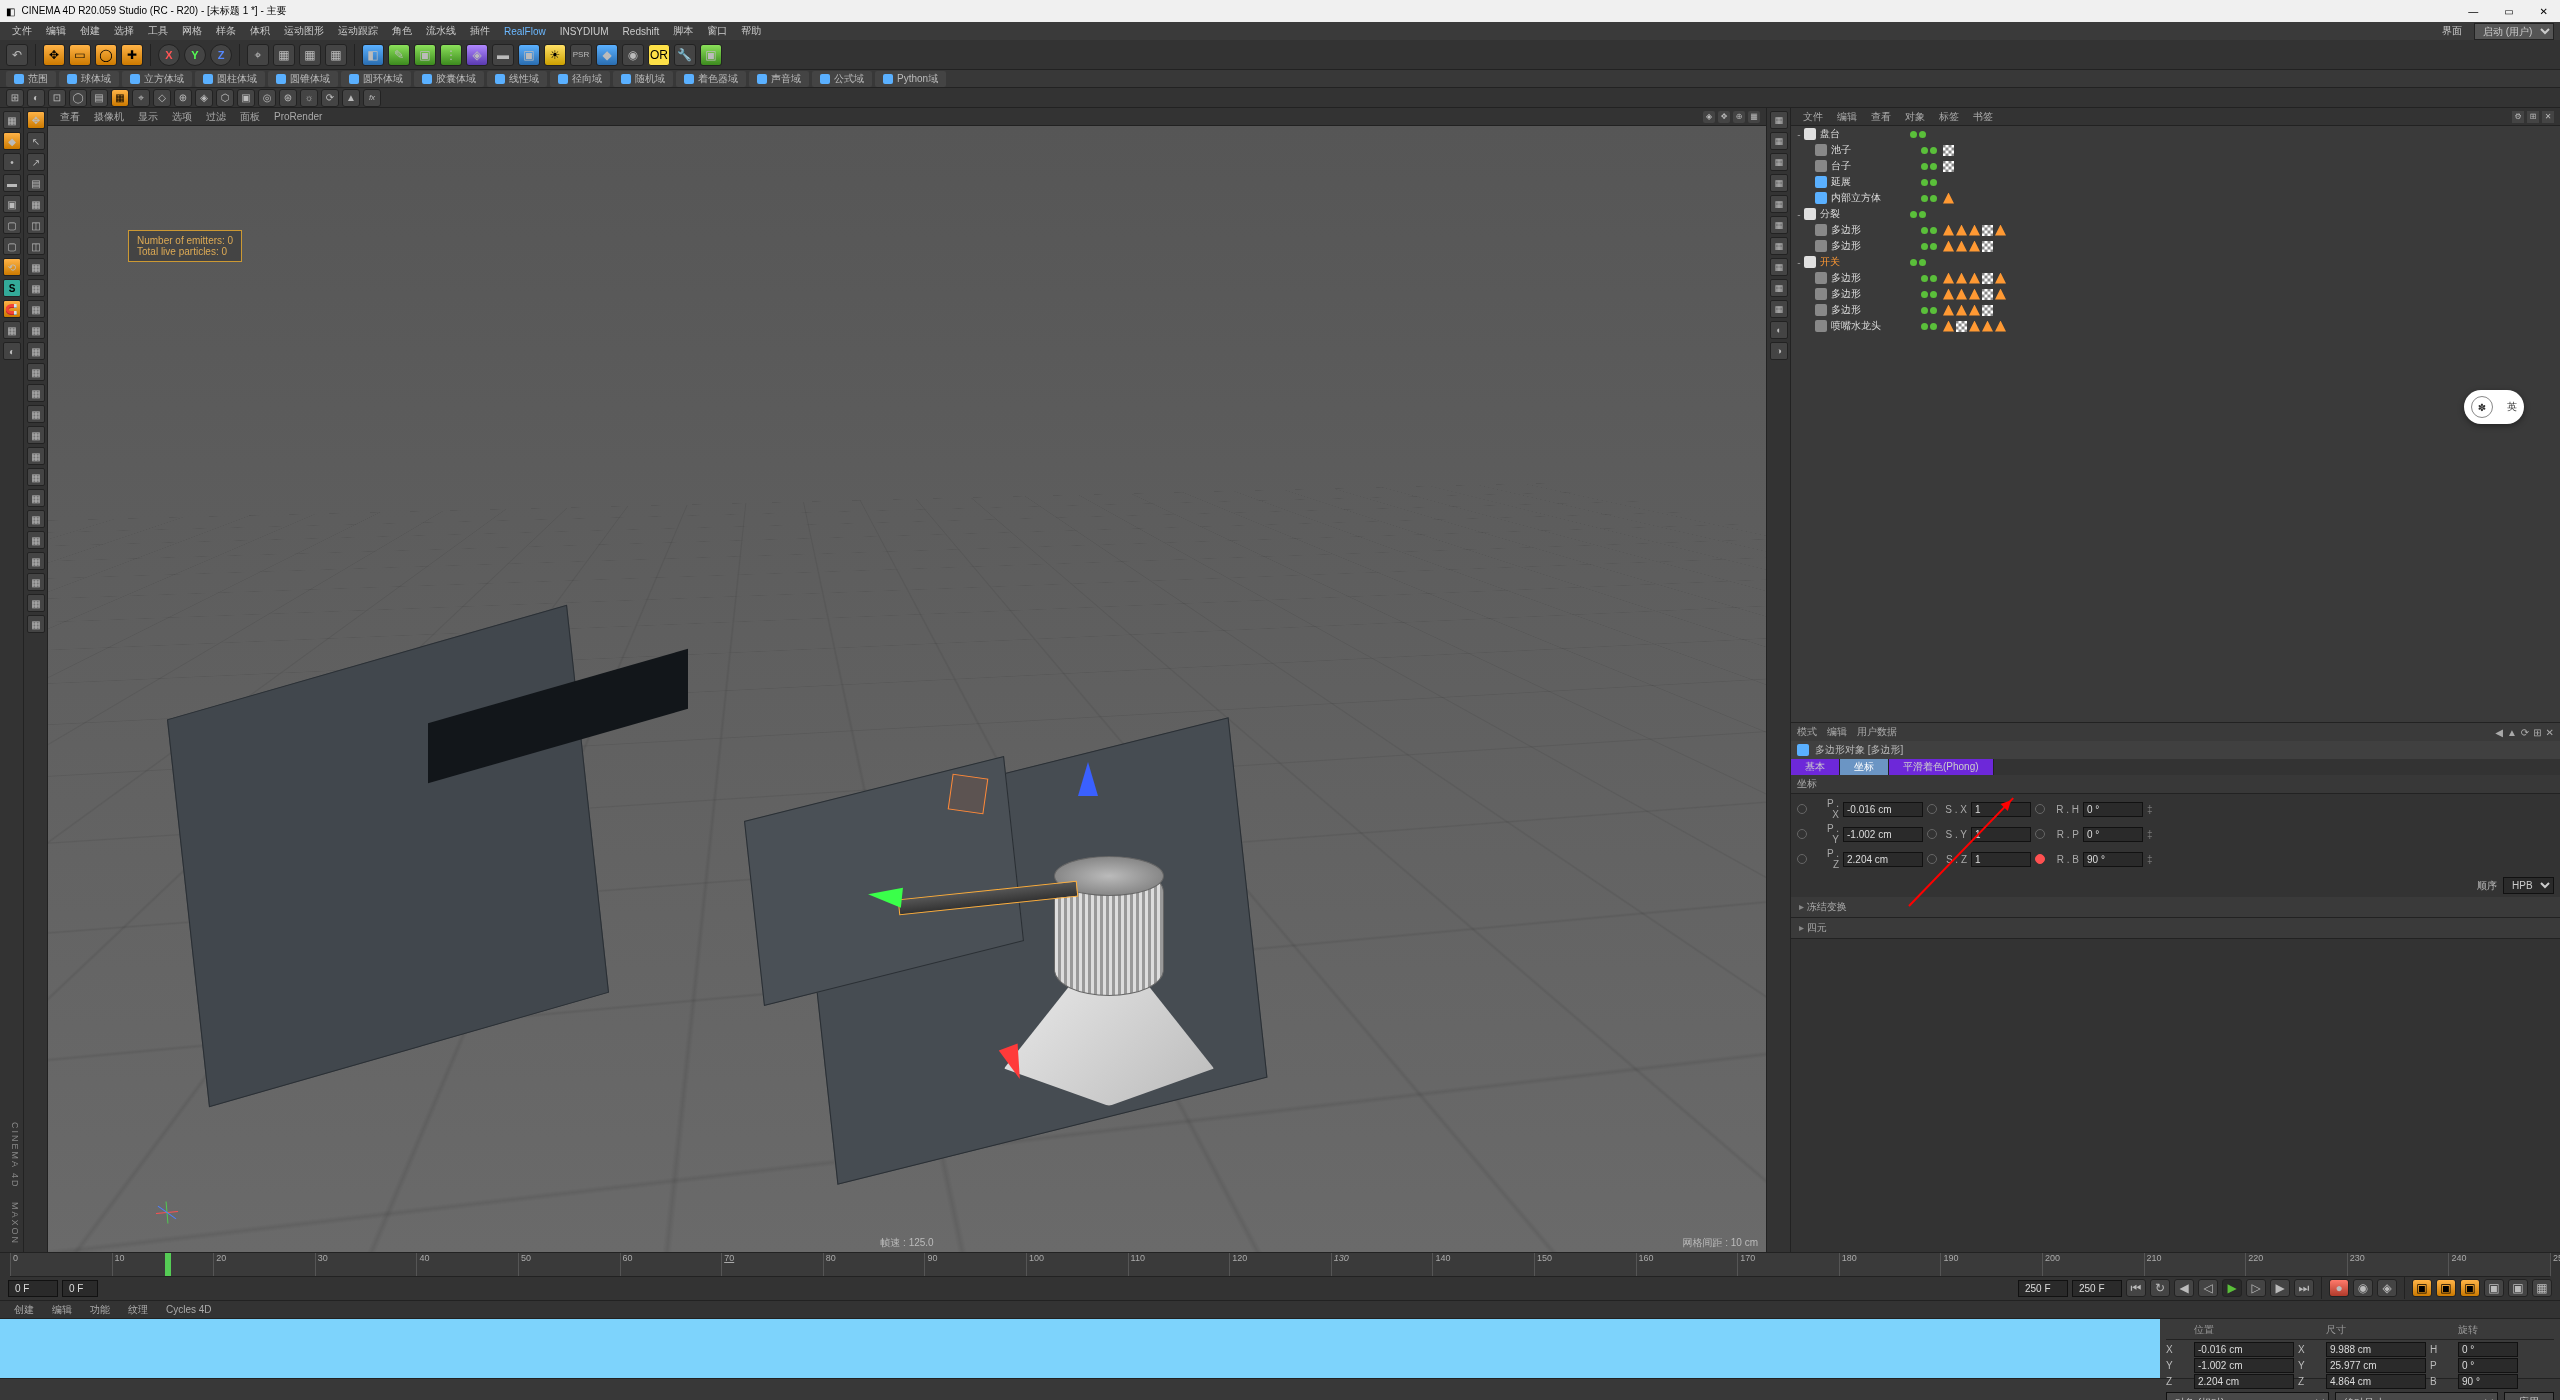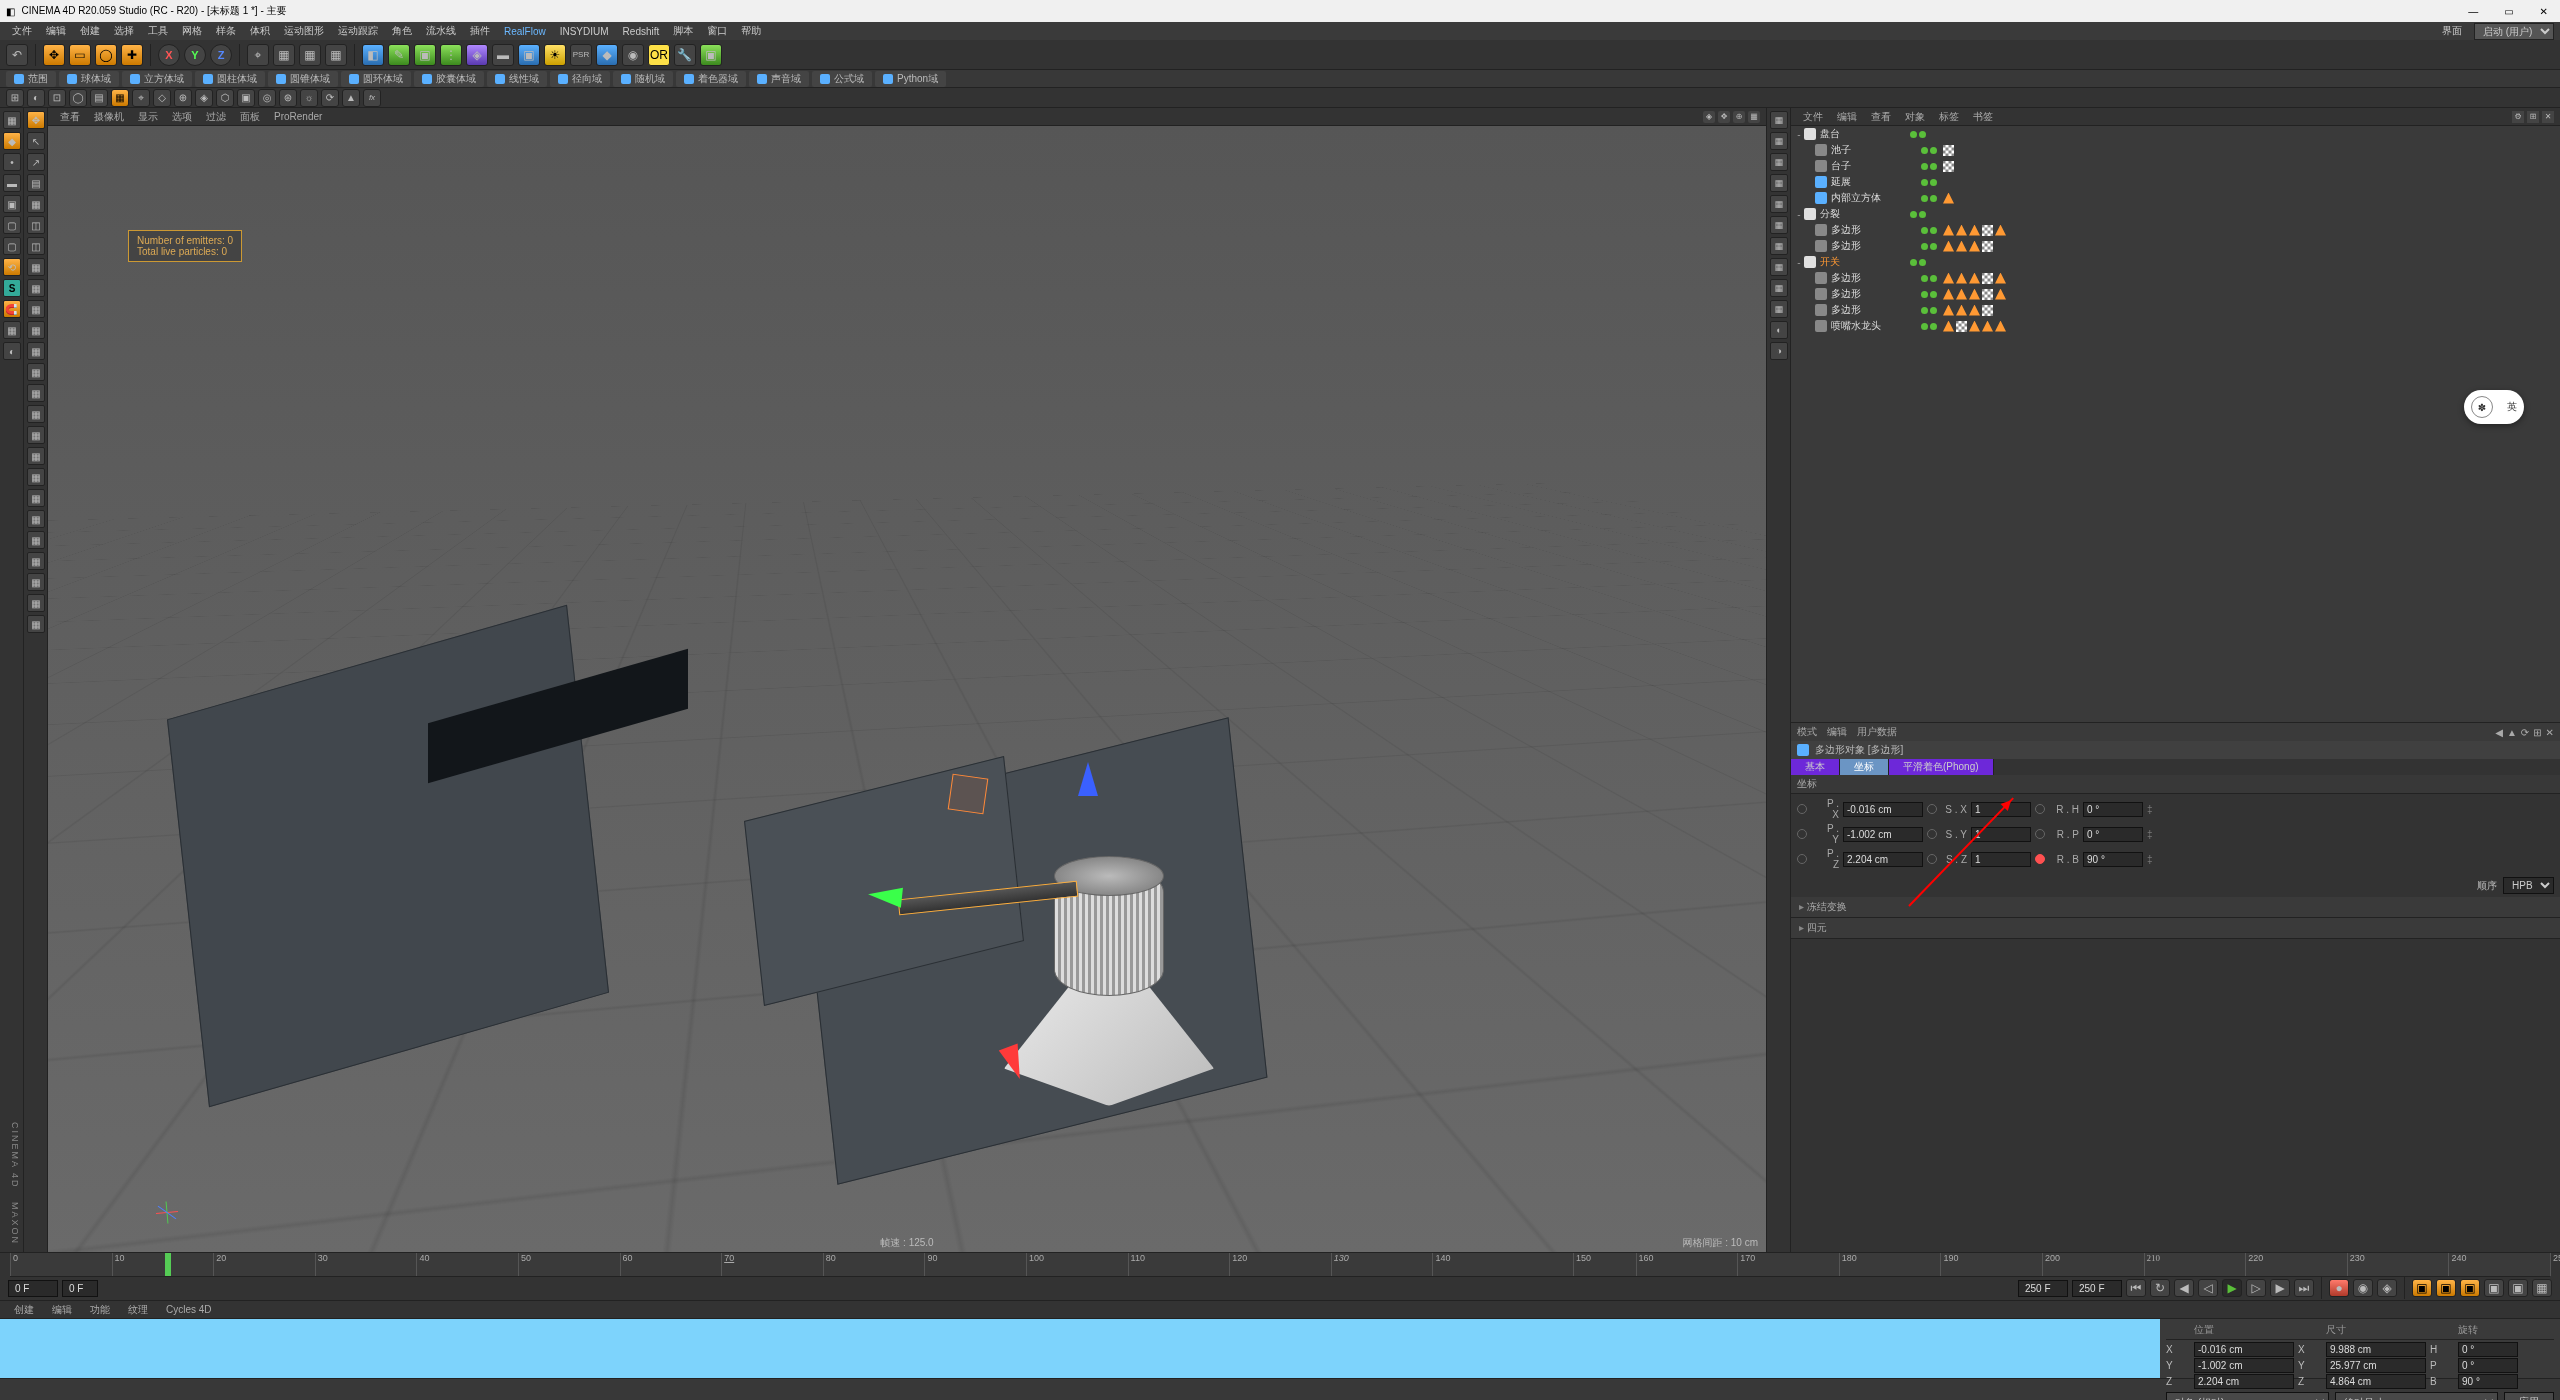--- a/index.html
+++ b/index.html
@@ -676,27 +676,27 @@
       <div class="tick" style="left: 20%;">50</div>
       <div class="tick" style="left: 24%;">60</div>
       <div class="tick" style="left: 28%; text-decoration: underline;">70</div>
       <div class="tick" style="left: 32%;">80</div>
       <div class="tick" style="left: 36%;">90</div>
       <div class="tick" style="left: 40%;">100</div>
       <div class="tick" style="left: 44%;">110</div>
       <div class="tick" style="left: 48%;">120</div>
       <div class="tick" style="left: 52%; font-style: italic;">130</div>
       <div class="tick" style="left: 56%;">140</div>
-      <div class="tick" style="left: 60%; margin-left: 39px;">150</div>
+      <div class="tick" style="left: 60%;">150</div>
       <div class="tick" style="left: 64%;">160</div>
       <div class="tick" style="left: 68%;">170</div>
       <div class="tick" style="left: 72%;">180</div>
       <div class="tick" style="left: 76%;">190</div>
       <div class="tick" style="left: 80%;">200</div>
-      <div class="tick" style="left: 84%; font-family: Liberation Serif, serif;">210</div>
+      <div class="tick" style="left: 84%;">210</div>
       <div class="tick" style="left: 88%;">220</div>
       <div class="tick" style="left: 92%;">230</div>
       <div class="tick" style="left: 96%;">240</div>
       <div class="tick" style="left: 100%;">250</div>
     </div>
   <div class="tctrl">
     <input class="fld" value="0 F" style="">
     <input class="fld" style="width: 36px;" value="0 F">
     <div class="spacer"></div>
     <input class="fld" value="250 F" style="">

